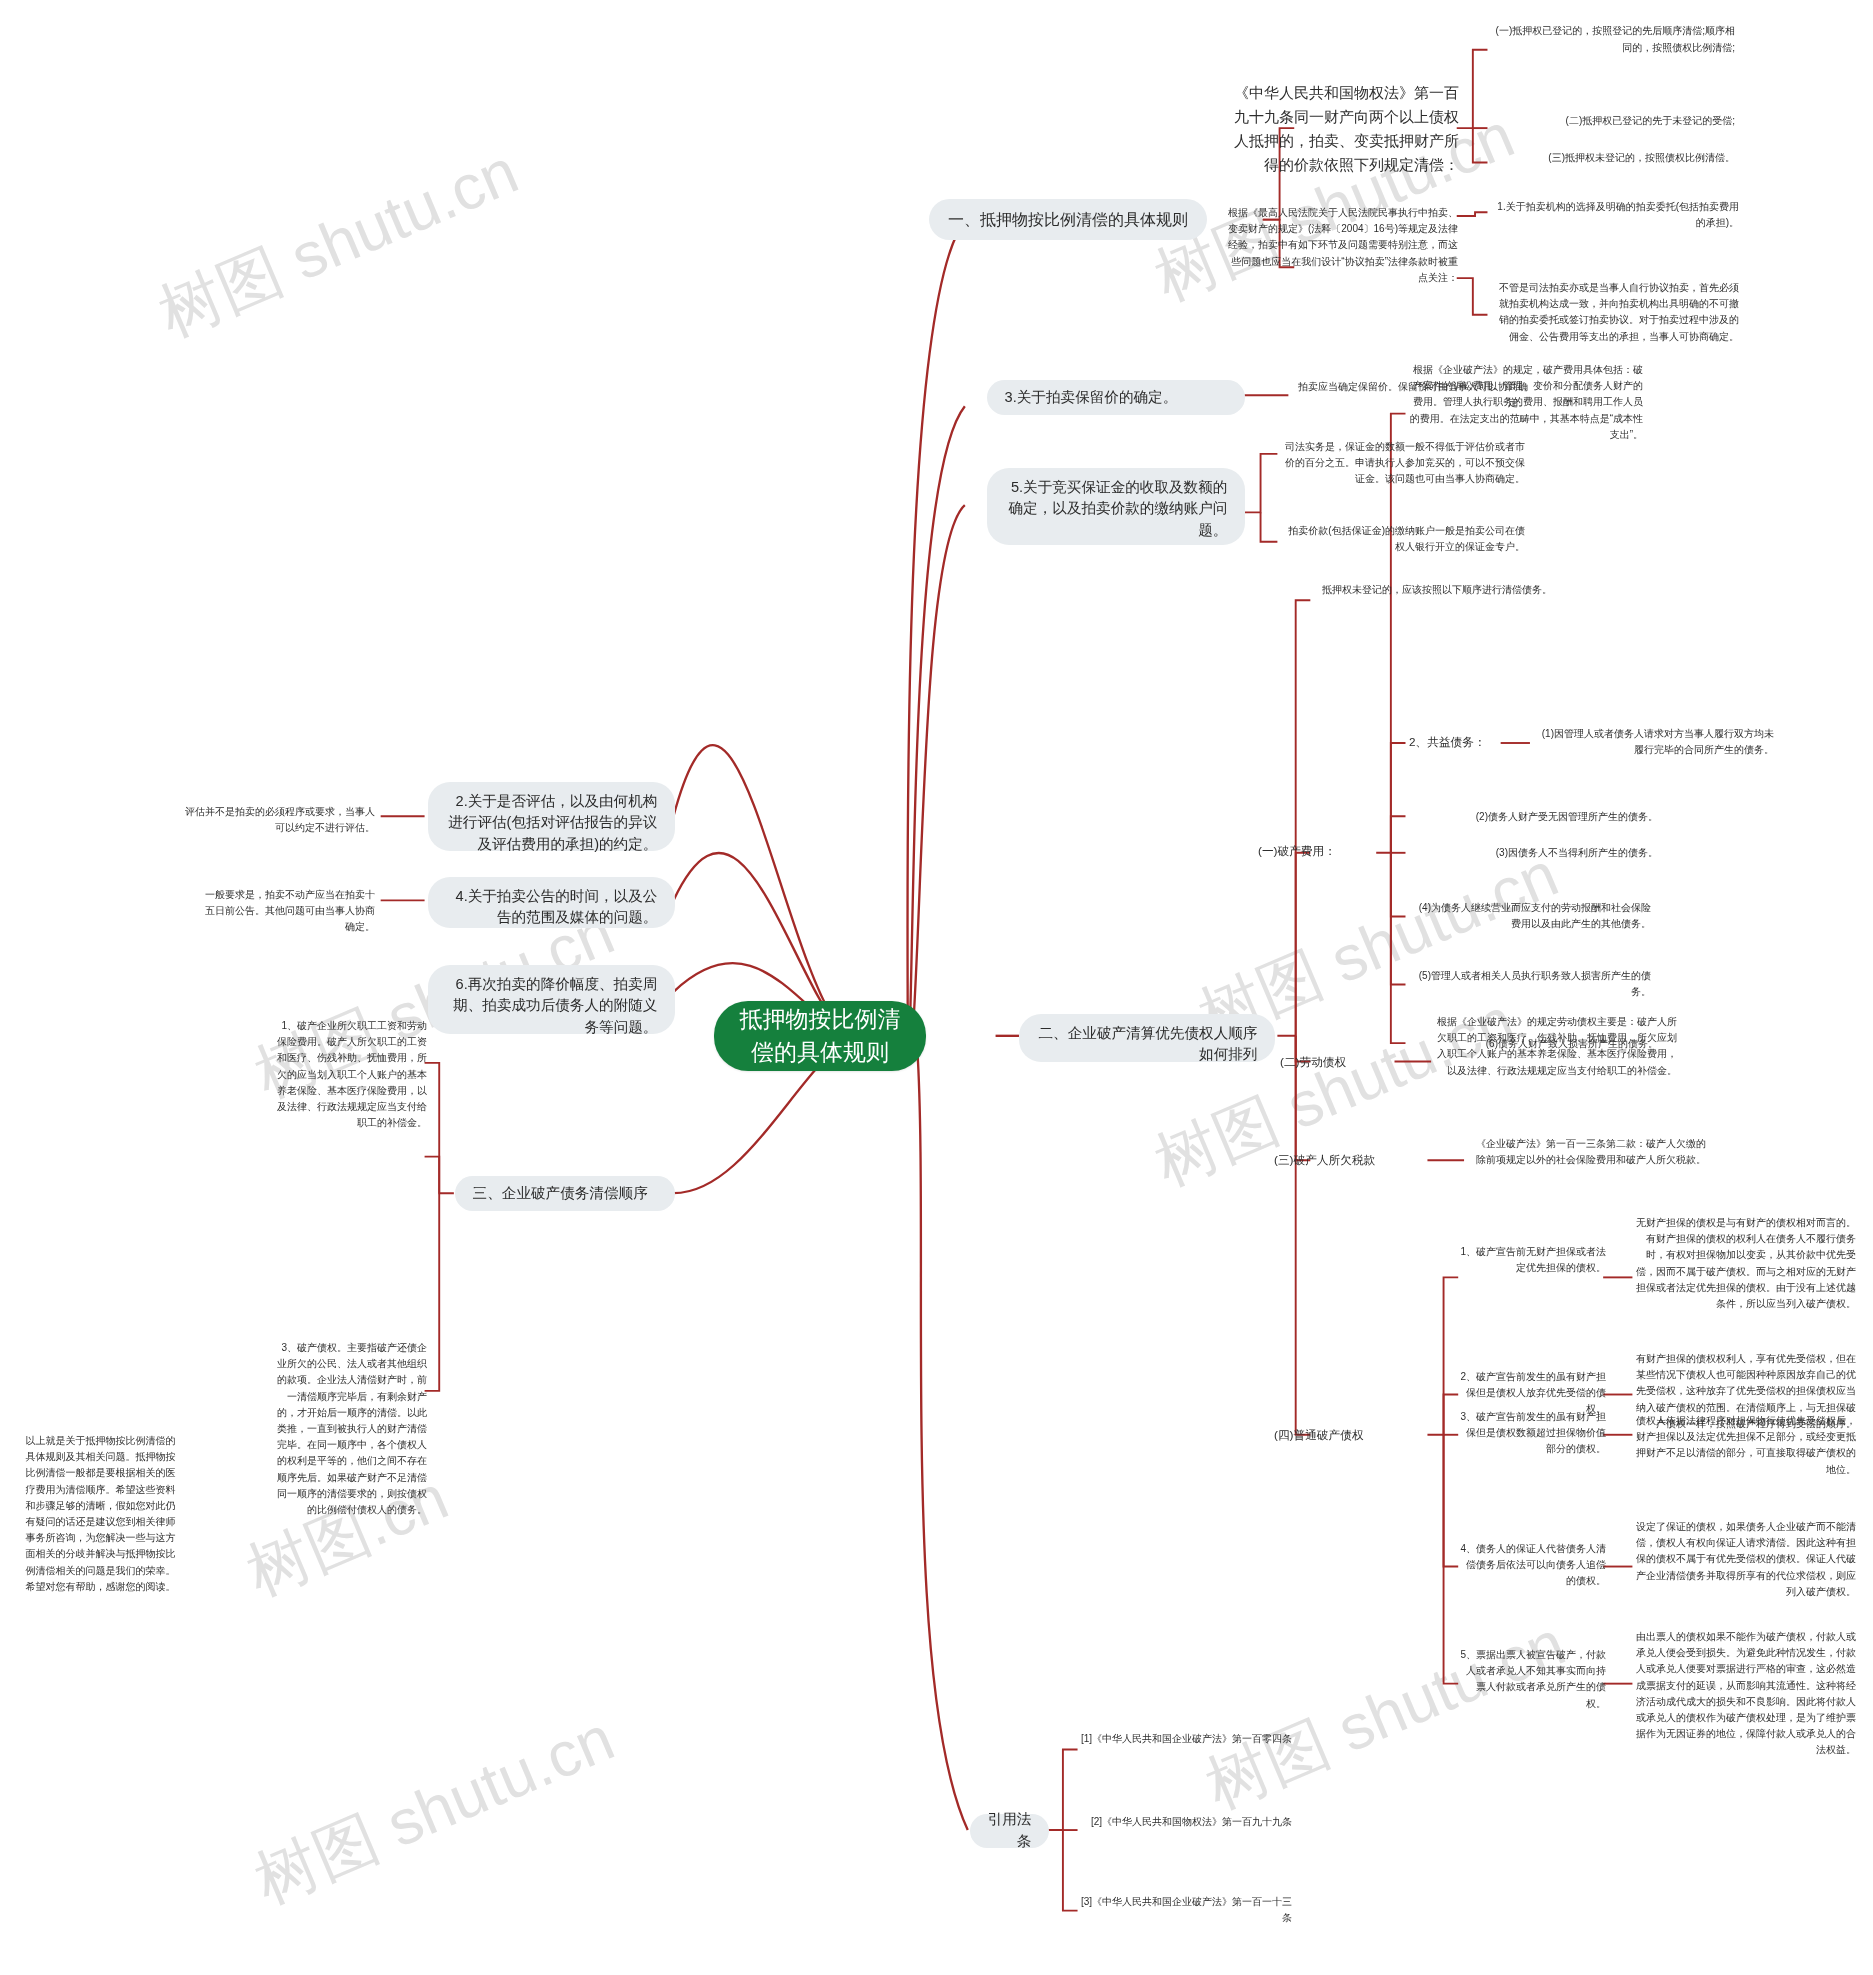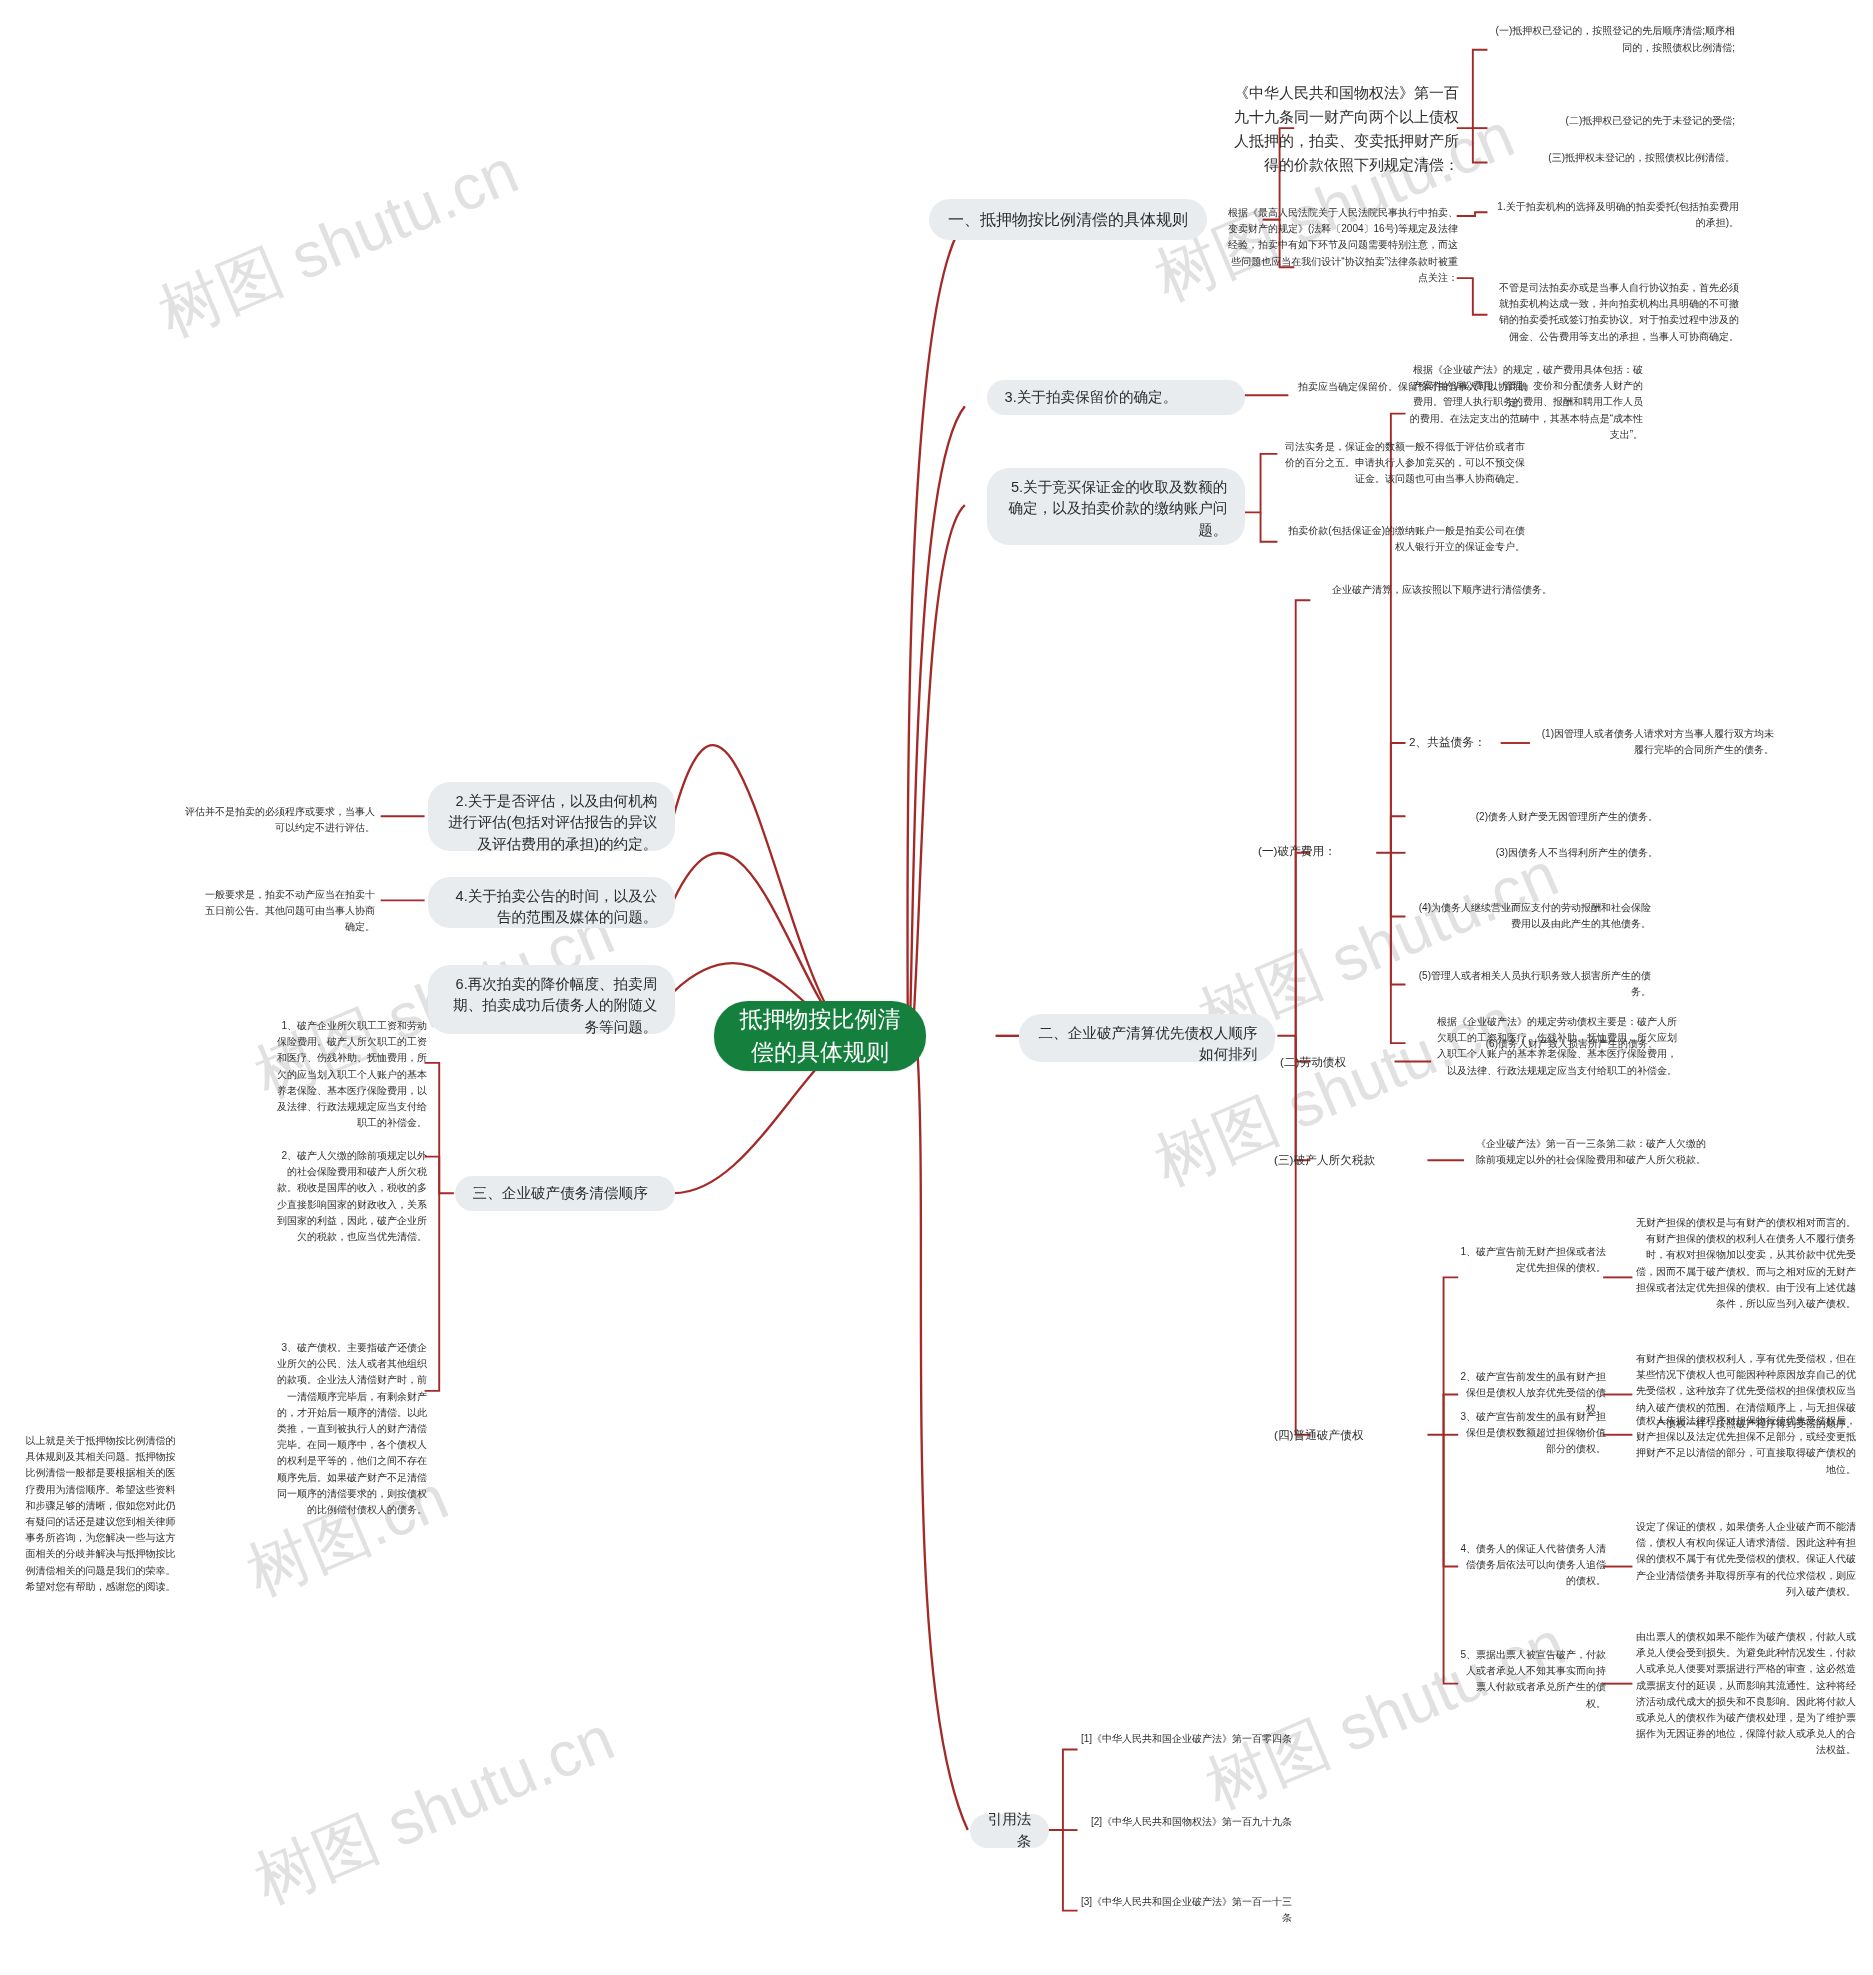--- a/index.html
+++ b/index.html
@@ -181,21 +181,21 @@
 
   <div class="node pill small" style="left:428px; top:782px; width:247px; height:69px; align-items:flex-start;">2.关于是否评估，以及由何机构进行评估(包括对评估报告的异议及评估费用的承担)的约定。</div>
   <div class="node leaf mini" style="left:183px; top:804px; width:192px;">评估并不是拍卖的必须程序或要求，当事人可以约定不进行评估。</div>
 
   <div class="node pill small" style="left:428px; top:877px; width:247px; height:51px; align-items:flex-start;">4.关于拍卖公告的时间，以及公告的范围及媒体的问题。</div>
   <div class="node leaf mini" style="left:199px; top:887px; width:176px;">一般要求是，拍卖不动产应当在拍卖十五日前公告。其他问题可由当事人协商确定。</div>
 
   <div class="node pill small" style="left:428px; top:965px; width:247px; height:69px; align-items:flex-start;">6.再次拍卖的降价幅度、拍卖周期、拍卖成功后债务人的附随义务等问题。</div>
 
   <div class="node pill small" style="left:1019px; top:1014px; width:256px; height:48px; align-items:flex-start;">二、企业破产清算优先债权人顺序如何排列</div>
-  <div class="node leaf mini" style="left:1310px; top:582px; width:242px;">企业破产清算，应该按照以下顺序进行清偿债务。</div>
+  <div class="node leaf mini" style="left:1310px; top:582px; width:242px;">抵押权未登记的，应该按照以下顺序进行清偿债务。</div>
 
   <div class="node label" style="left:1258px; top:842px; font-size:11.7px;">(一)破产费用：</div>
   <div class="node leaf mini" style="left:1409px; top:362px; width:234px;">根据《企业破产法》的规定，破产费用具体包括：破产案件的诉讼费用。管理、变价和分配债务人财产的费用。管理人执行职务的费用、报酬和聘用工作人员的费用。在法定支出的范畴中，其基本特点是“成本性支出”。</div>
   <div class="node label" style="left:1409px; top:733px; font-size:11.7px;">2、共益债务：</div>
   <div class="node leaf mini" style="left:1532px; top:726px; width:242px;">(1)因管理人或者债务人请求对方当事人履行双方均未履行完毕的合同所产生的债务。</div>
   <div class="node leaf mini" style="left:1409px; top:809px; width:249px;">(2)债务人财产受无因管理所产生的债务。</div>
   <div class="node leaf mini" style="left:1409px; top:845px; width:249px;">(3)因债务人不当得利所产生的债务。</div>
   <div class="node leaf mini" style="left:1409px; top:900px; width:242px;">(4)为债务人继续营业而应支付的劳动报酬和社会保险费用以及由此产生的其他债务。</div>
   <div class="node leaf mini" style="left:1409px; top:968px; width:242px;">(5)管理人或者相关人员执行职务致人损害所产生的债务。</div>
   <div class="node leaf mini" style="left:1409px; top:1036px; width:249px;">(6)债务人财产致人损害所产生的债务。</div>
@@ -218,21 +218,20 @@
   <div class="node leaf mini" style="left:1636px; top:1413px; width:220px;">债权人依据法律程序对担保物行使优先受偿权后，财产担保以及法定优先担保不足部分，或经变更抵押财产不足以清偿的部分，可直接取得破产债权的地位。</div>
 
   <div class="node leaf mini" style="left:1460px; top:1541px; width:146px;">4、债务人的保证人代替债务人清偿债务后依法可以向债务人追偿的债权。</div>
   <div class="node leaf mini" style="left:1636px; top:1519px; width:220px;">设定了保证的债权，如果债务人企业破产而不能清偿，债权人有权向保证人请求清偿。因此这种有担保的债权不属于有优先受偿权的债权。保证人代破产企业清偿债务并取得所享有的代位求偿权，则应列入破产债权。</div>
 
   <div class="node leaf mini" style="left:1460px; top:1647px; width:146px;">5、票据出票人被宣告破产，付款人或者承兑人不知其事实而向持票人付款或者承兑所产生的债权。</div>
   <div class="node leaf mini" style="left:1636px; top:1629px; width:220px;">由出票人的债权如果不能作为破产债权，付款人或承兑人便会受到损失。为避免此种情况发生，付款人或承兑人便要对票据进行严格的审查，这必然造成票据支付的延误，从而影响其流通性。这种将经济活动成代成大的损失和不良影响。因此将付款人或承兑人的债权作为破产债权处理，是为了维护票据作为无因证券的地位，保障付款人或承兑人的合法权益。</div>
 
   <div class="node pill small" style="left:455px; top:1176px; width:220px; height:35px;">三、企业破产债务清偿顺序</div>
   <div class="node leaf mini" style="left:272px; top:1018px; width:155px;">1、破产企业所欠职工工资和劳动保险费用。破产人所欠职工的工资和医疗、伤残补助、抚恤费用，所欠的应当划入职工个人账户的基本养老保险、基本医疗保险费用，以及法律、行政法规规定应当支付给职工的补偿金。</div>
-  <div class="node leaf mini" style="left:272px; top:1148px; width:155px;">2、破产人欠缴的除前项规定以外的社会保险费用和破产人所欠税款。税收是国库的收入，税收的多少直接影响国家的财政收入，关系到国家的利益，因此，破产企业所欠的税款，也应当优先清偿。</div>
   <div class="node leaf mini" style="left:272px; top:1340px; width:155px;">3、破产债权。主要指破产还债企业所欠的公民、法人或者其他组织的款项。企业法人清偿财产时，前一清偿顺序完毕后，有剩余财产的，才开始后一顺序的清偿。以此类推，一直到被执行人的财产清偿完毕。在同一顺序中，各个债权人的权利是平等的，他们之间不存在顺序先后。如果破产财产不足清偿同一顺序的清偿要求的，则按债权的比例偿付债权人的债务。</div>
   <div class="node leaf mini" style="left:20.5px; top:1433px; width:155px;">以上就是关于抵押物按比例清偿的具体规则及其相关问题。抵押物按比例清偿一般都是要根据相关的医疗费用为清偿顺序。希望这些资料和步骤足够的清晰，假如您对此仍有疑问的话还是建议您到相关律师事务所咨询，为您解决一些与这方面相关的分歧并解决与抵押物按比例清偿相关的问题是我们的荣幸。希望对您有帮助，感谢您的阅读。</div>
 
   <div class="node pill small" style="left:970px; top:1814px; width:79px; height:34px;">引用法条</div>
   <div class="node leaf mini" style="left:1080px; top:1731px; width:212px;">[1]《中华人民共和国企业破产法》第一百零四条</div>
   <div class="node leaf mini" style="left:1080px; top:1814px; width:212px;">[2]《中华人民共和国物权法》第一百九十九条</div>
   <div class="node leaf mini" style="left:1080px; top:1894px; width:212px;">[3]《中华人民共和国企业破产法》第一百一十三条</div>
 
 </div>
 

